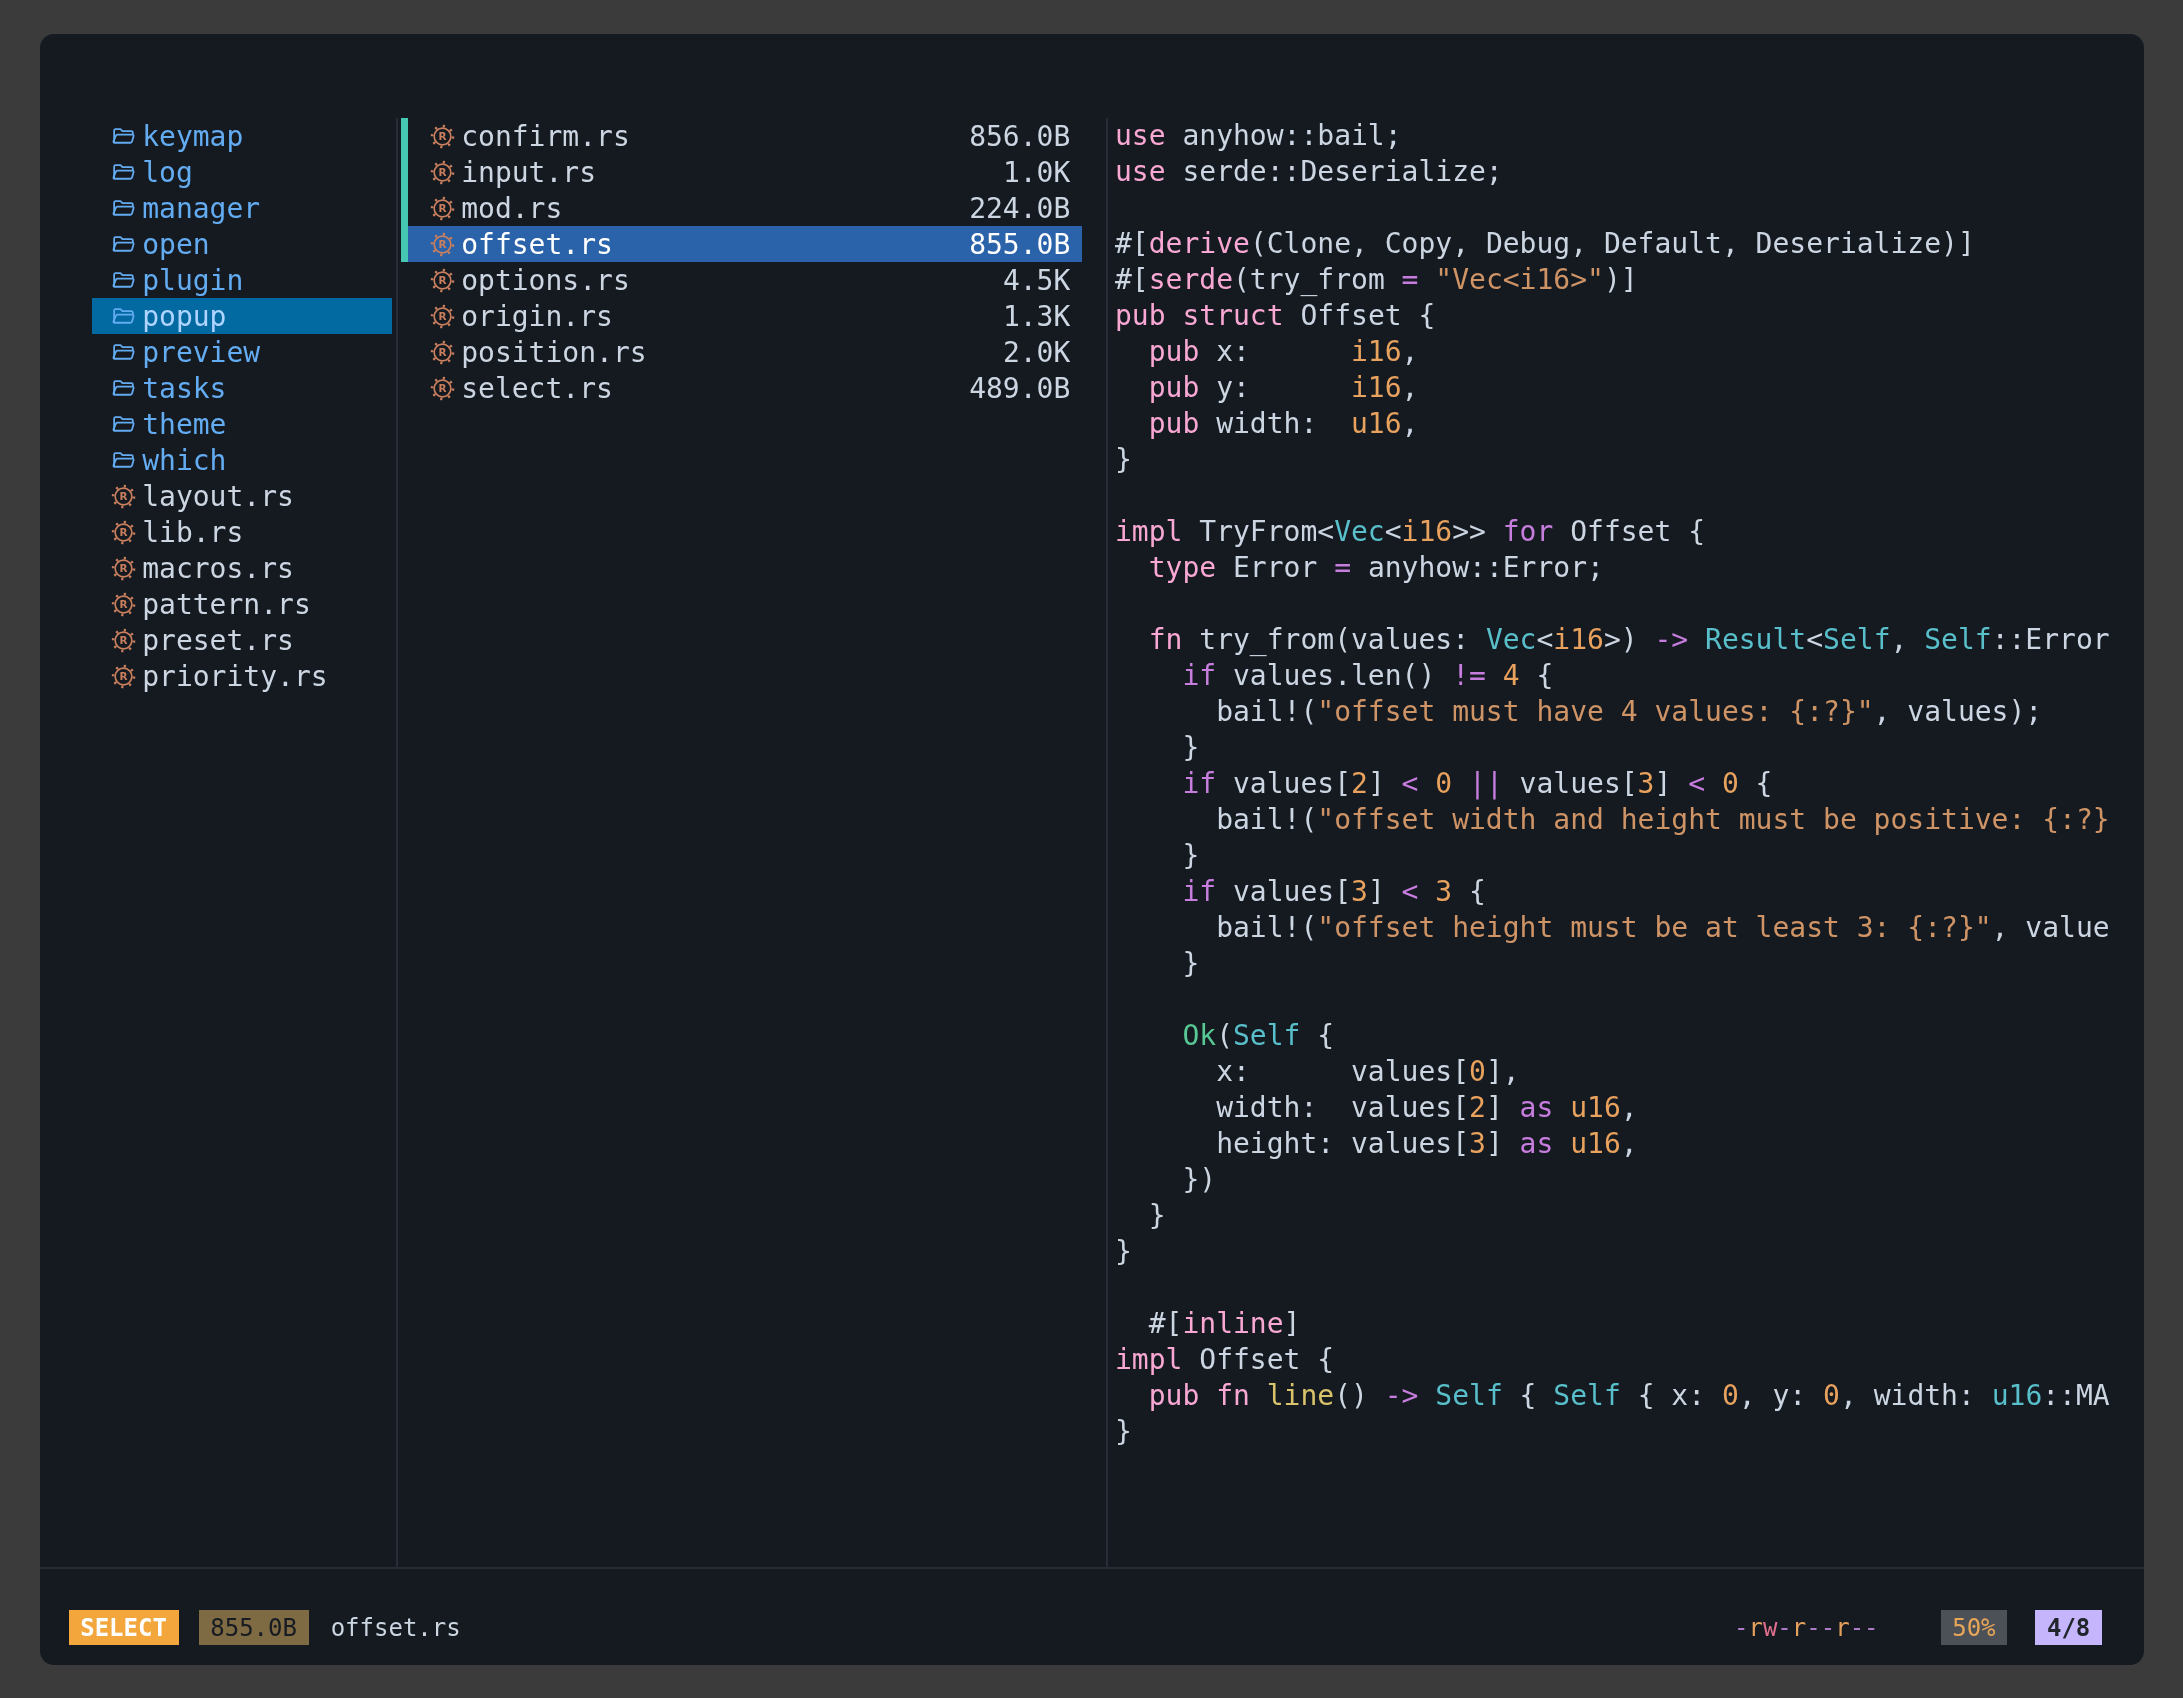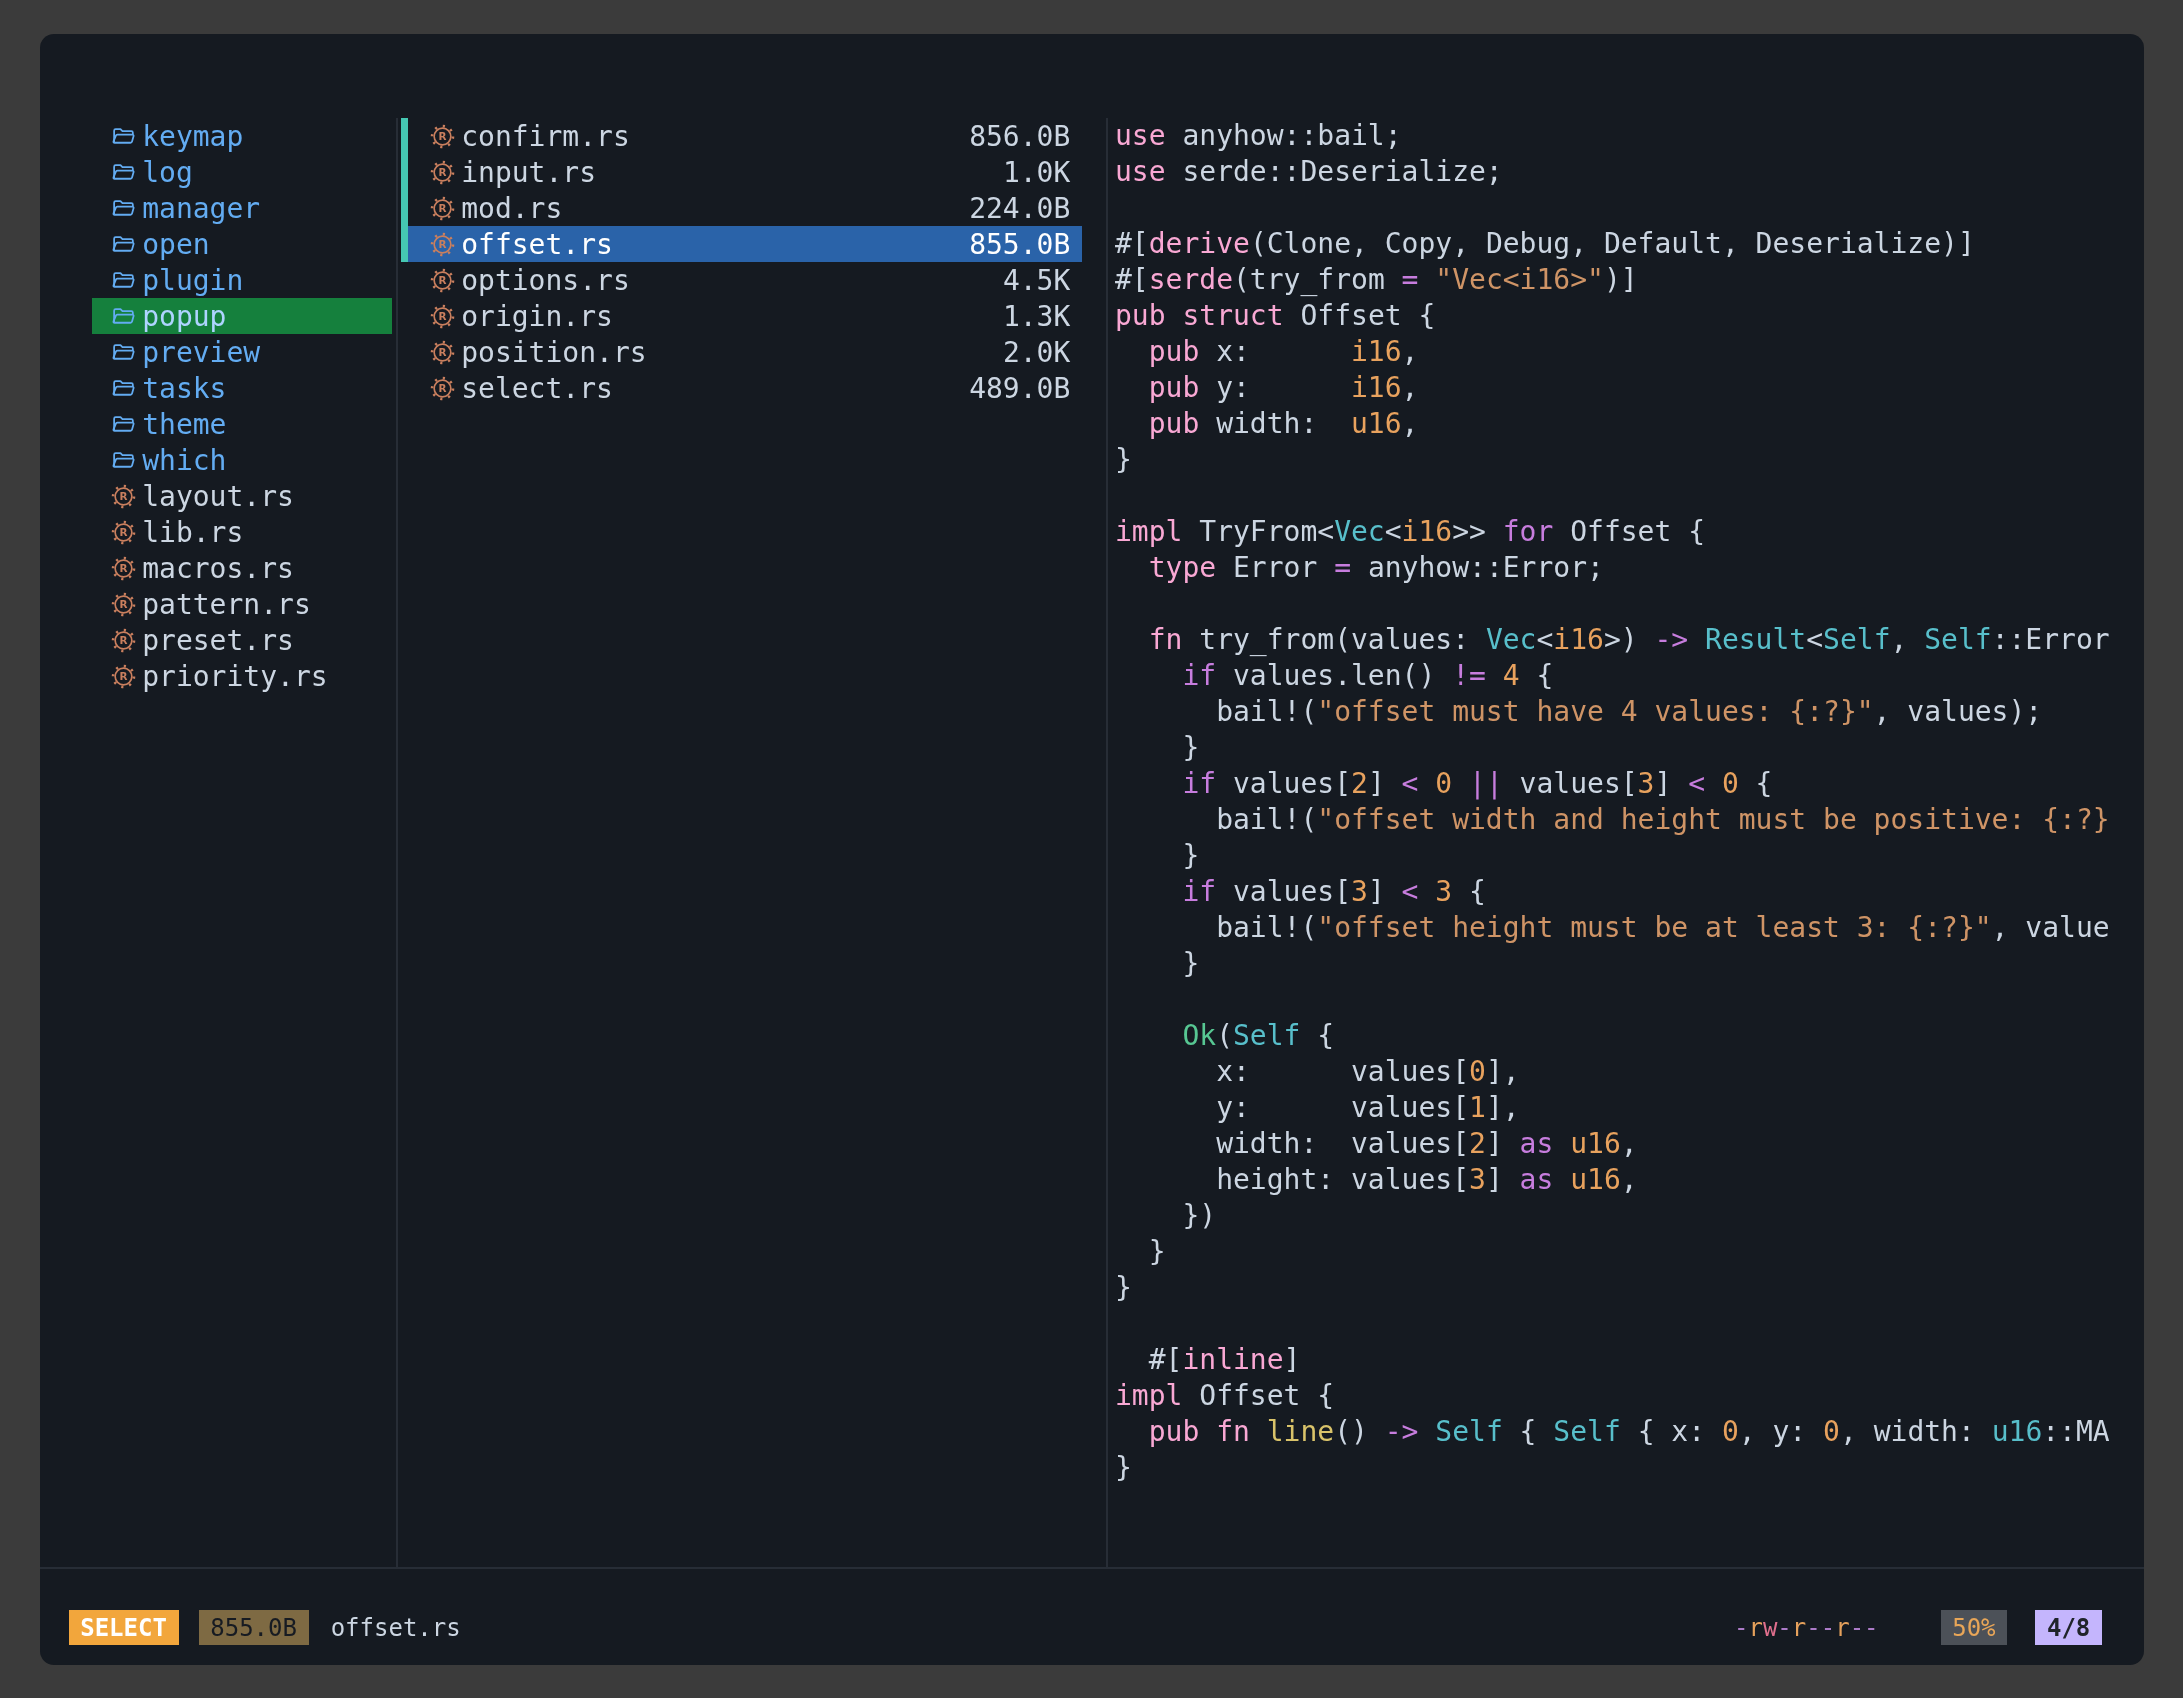--- a/index.html
+++ b/index.html
@@ -9,21 +9,21 @@
   .vsep{position:absolute;top:84px;bottom:97px;width:1.7px;background:#272d36;}
   .hsep{position:absolute;left:0;right:0;bottom:96px;height:1.7px;background:#272d36;}
 
   
   .panel{position:absolute;top:84px;font-size:28px;}
   .parent-panel{left:52px;width:300px;}
   .current-panel{left:361px;width:681px;}
   .preview-panel{left:1075px;width:1028px;bottom:101px;overflow:hidden;}
 
   .prow{height:36px;display:flex;align-items:center;padding-left:18.5px;box-sizing:border-box;}
-  .prow.hl{background:#15803d;}
+  .prow.hl{background:#0369a1;}
   .dirname{color:#63acf2;}
   .prow.hl .dirname{color:#aed4ff;}
   .filename{color:#ccd6e2;}
 
   .mrow{position:relative;height:36px;display:flex;align-items:center;
     padding-left:28.5px;padding-right:11.7px;box-sizing:border-box;color:#ccd6e2;}
   .mrow .marker{position:absolute;left:0;top:0;bottom:0;width:6.7px;background:#45c7b2;}
   .mrow.hovered{background:#2a63a9;}
   .mrow.hovered .mname,.mrow.hovered .msize{color:#ffffff;}
   .msize{margin-left:auto;}
@@ -336,21 +336,20 @@
       <div class="cline"><span class="tk-fg">    }</span></div>
       <div class="cline"><span class="tk-fg">    </span><span class="tk-mag">if</span><span class="tk-fg"> values[</span><span class="tk-num">2</span><span class="tk-fg">] </span><span class="tk-mag">&lt;</span><span class="tk-fg"> </span><span class="tk-num">0</span><span class="tk-fg"> </span><span class="tk-mag">||</span><span class="tk-fg"> values[</span><span class="tk-num">3</span><span class="tk-fg">] </span><span class="tk-mag">&lt;</span><span class="tk-fg"> </span><span class="tk-num">0</span><span class="tk-fg"> {</span></div>
       <div class="cline"><span class="tk-fg">      bail!(</span><span class="tk-str">"offset width and height must be positive: {:?}</span></div>
       <div class="cline"><span class="tk-fg">    }</span></div>
       <div class="cline"><span class="tk-fg">    </span><span class="tk-mag">if</span><span class="tk-fg"> values[</span><span class="tk-num">3</span><span class="tk-fg">] </span><span class="tk-mag">&lt;</span><span class="tk-fg"> </span><span class="tk-num">3</span><span class="tk-fg"> {</span></div>
       <div class="cline"><span class="tk-fg">      bail!(</span><span class="tk-str">"offset height must be at least 3: {:?}"</span><span class="tk-fg">, value</span></div>
       <div class="cline"><span class="tk-fg">    }</span></div>
       <div class="cline"></div>
       <div class="cline"><span class="tk-fg">    </span><span class="tk-green">Ok</span><span class="tk-fg">(</span><span class="tk-cyan">Self</span><span class="tk-fg"> {</span></div>
       <div class="cline"><span class="tk-fg">      x:      values[</span><span class="tk-num">0</span><span class="tk-fg">],</span></div>
-      <div class="cline"><span class="tk-fg">      y:      values[</span><span class="tk-num">1</span><span class="tk-fg">],</span></div>
       <div class="cline"><span class="tk-fg">      width:  values[</span><span class="tk-num">2</span><span class="tk-fg">] </span><span class="tk-mag">as</span><span class="tk-fg"> </span><span class="tk-typ">u16</span><span class="tk-fg">,</span></div>
       <div class="cline"><span class="tk-fg">      height: values[</span><span class="tk-num">3</span><span class="tk-fg">] </span><span class="tk-mag">as</span><span class="tk-fg"> </span><span class="tk-typ">u16</span><span class="tk-fg">,</span></div>
       <div class="cline"><span class="tk-fg">    })</span></div>
       <div class="cline"><span class="tk-fg">  }</span></div>
       <div class="cline"><span class="tk-fg">}</span></div>
       <div class="cline"></div>
       <div class="cline"><span class="tk-fg">  #[</span><span class="tk-kw">inline</span><span class="tk-fg">]</span></div>
       <div class="cline"><span class="tk-kw">impl</span><span class="tk-fg"> Offset {</span></div>
       <div class="cline"><span class="tk-fg">  </span><span class="tk-kw">pub</span><span class="tk-fg"> </span><span class="tk-kw">fn</span><span class="tk-fg"> </span><span class="tk-yel">line</span><span class="tk-fg">() </span><span class="tk-mag">-&gt;</span><span class="tk-fg"> </span><span class="tk-cyan">Self</span><span class="tk-fg"> { </span><span class="tk-cyan">Self</span><span class="tk-fg"> { x: </span><span class="tk-num">0</span><span class="tk-fg">, y: </span><span class="tk-num">0</span><span class="tk-fg">, width: </span><span class="tk-cyan">u16</span><span class="tk-fg">::MA</span></div>
       <div class="cline"><span class="tk-fg">}</span></div>

